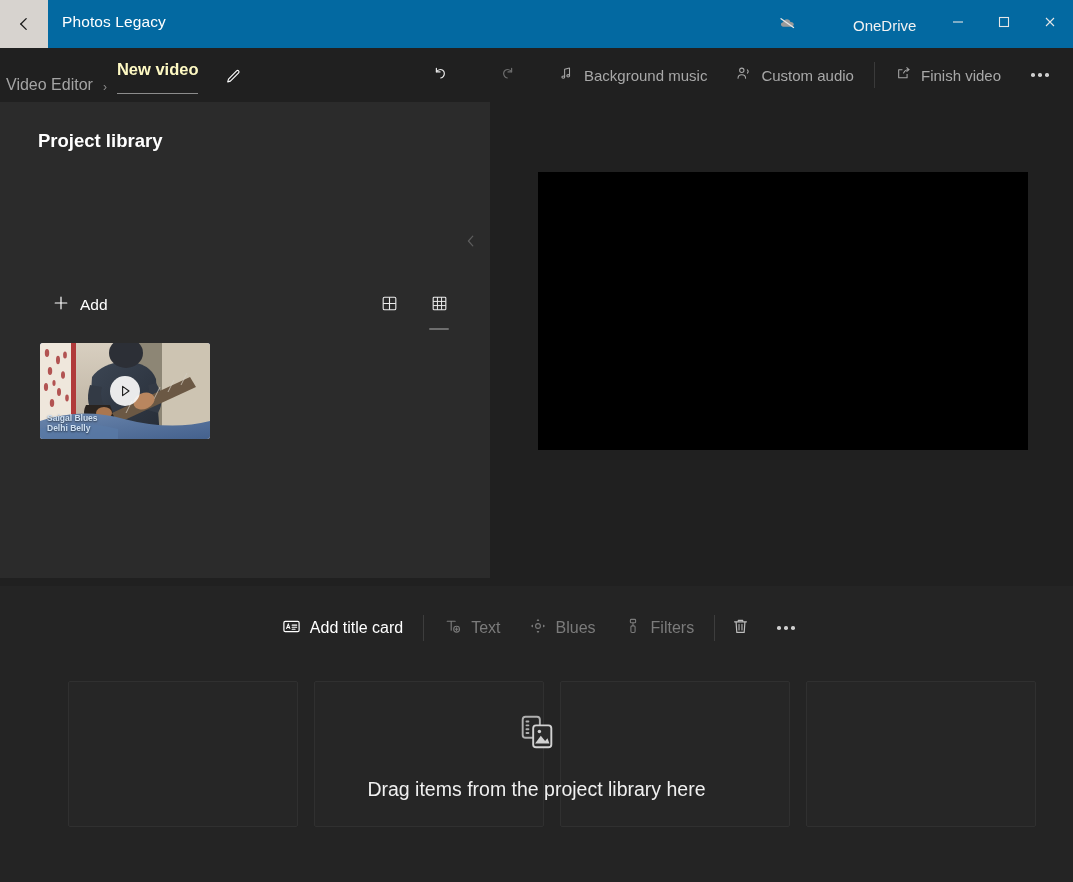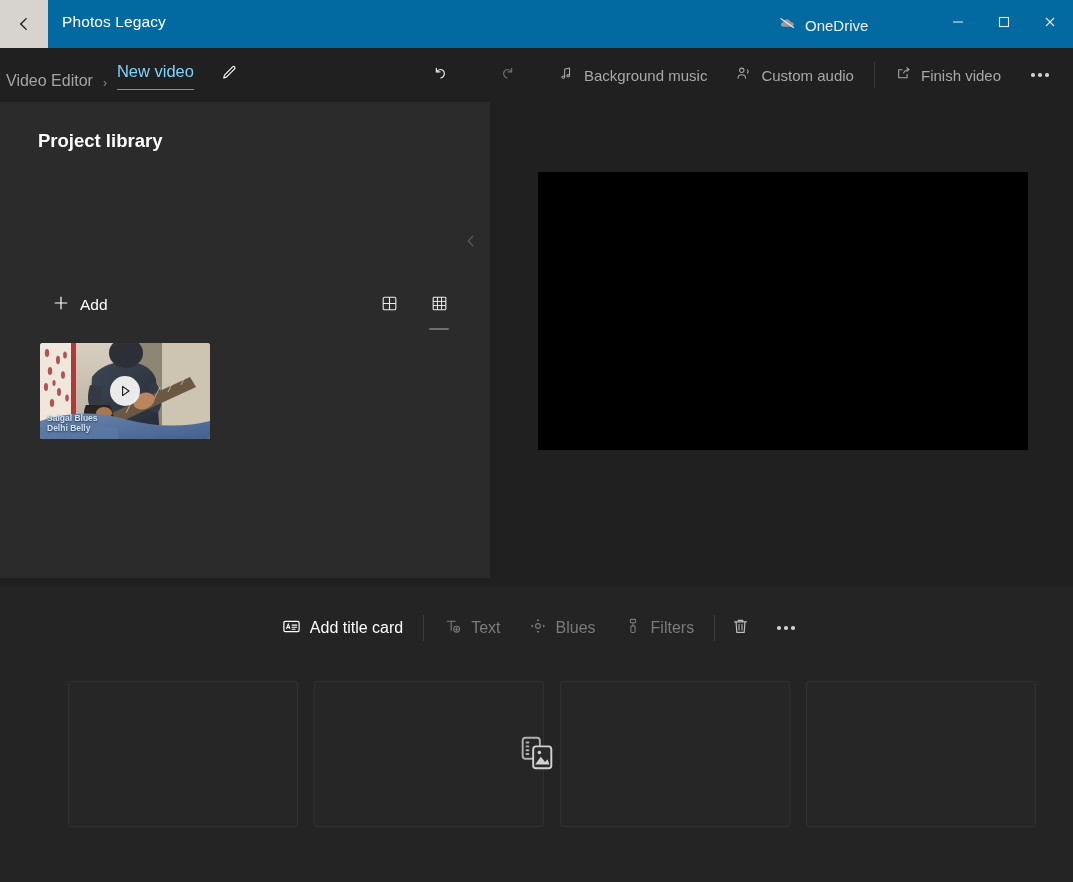--- a/index.html
+++ b/index.html
@@ -24,38 +24,38 @@
   }
   .back-btn svg { display: block; }
   .app-title {
     position: absolute; left: 62px; top: 13px;
     font-size: 15.5px; color: #ffffff; letter-spacing: 0.1px;
   }
   .onedrive {
     position: absolute; left: 778px; top: 14px;
     display: flex; align-items: center; gap: 8px;
   }
-  .onedrive-label { font-size: 15px; color: #f2f2f2; }
+  .onedrive-label { font-size: 15px; color: #f2f2f2; margin-left: 48px; }
   .wincontrols { position: absolute; right: 0; top: 0; height: 48px; display: flex; }
   .wc {
     width: 46px; height: 48px; display: flex; align-items: center; justify-content: center;
     cursor: pointer;
   }
 
   
   .cmdbar {
     position: absolute; left: 0; top: 48px; width: 1073px; height: 54px;
     background: #202020;
   }
   .breadcrumb { position: absolute; left: 6px; top: 12px; display: flex; align-items: flex-end; gap: 8px; }
   .crumb-parent { font-size: 16px; color: #a4a4a4; cursor: pointer; }
   .crumb-sep { font-size: 12px; color: #8a8a8a; padding: 0 2px; }
   .crumb-current {
-    font-size: 16.5px; color: #7dd3fc; font-weight: 400;
-    padding-bottom: 8px; border-bottom: 1px solid #8c8c8c; cursor: text;
+    font-size: 16.5px; color: #fef9c3; font-weight: 700;
+    padding-bottom: 14px; border-bottom: 1px solid #8c8c8c; cursor: text;
   }
   .edit-title-btn {
     margin-left: 12px; width: 30px; height: 30px;
     display: flex; align-items: center; justify-content: center; cursor: pointer;
   }
   .undo-redo { position: absolute; left: 424px; top: 12px; display: flex; gap: 36px; }
   .ur-btn { width: 32px; height: 30px; display: flex; align-items: center; justify-content: center; cursor: pointer; }
 
   .cmd-right { position: absolute; left: 550px; top: 12px; display: flex; align-items: center; height: 30px; }
   .cmd-item {
@@ -532,17 +532,18 @@
       <div class="sb-dropzone">
         <span>
           <svg width="42" height="42" viewBox="0 0 44 44">
             <rect x="7" y="5" width="18" height="22" rx="3" fill="none" stroke="#b0b0b0" stroke-width="2"></rect>
             <path d="M11 10h2M11 14h2M11 18h2M11 22h2" stroke="#b0b0b0" stroke-width="2" stroke-linecap="round"></path>
             <rect x="18" y="14" width="19" height="23" rx="3" fill="#2a2a2a" stroke="#d2d2d2" stroke-width="2"></rect>
             <path d="M20 33l6-8 4.5 5.5 2.5-3 2 5.5z" fill="#d2d2d2"></path>
             <circle cx="24.5" cy="20.5" r="1.8" fill="#d2d2d2"></circle>
           </svg>
         </span>
+        <span class="dz-text">Drag items from the project library here</span>
       </div>
     </div>
   </div>
 
 </div>
 
 </body></html>

